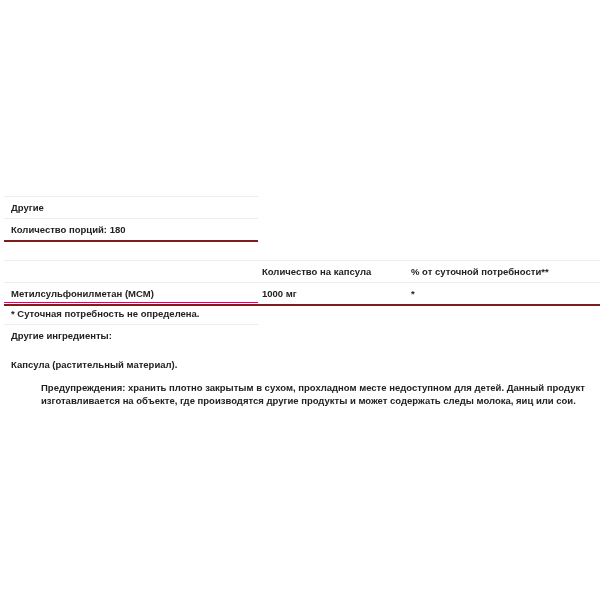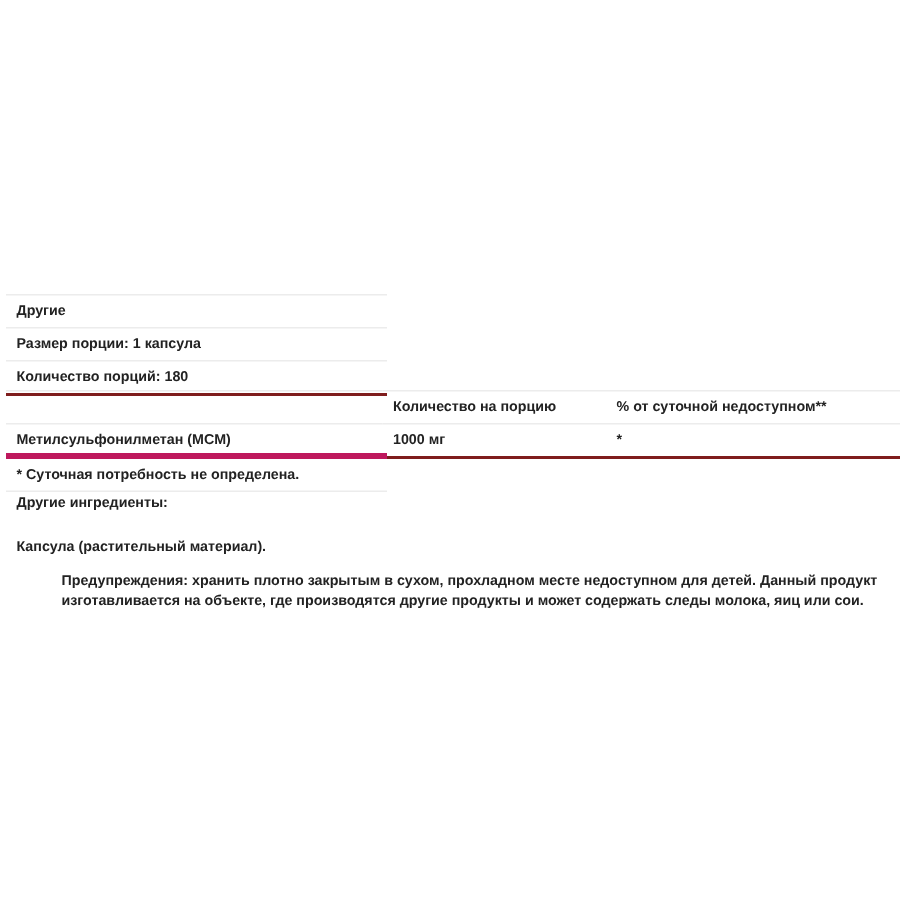--- a/index.html
+++ b/index.html
@@ -9,49 +9,46 @@
     font-size:9.5px; color:#222222; font-weight:bold;
   }
   .tbl { position:absolute; left:4px; border-collapse:collapse; }
   .tbl td { border-top:1px solid #ececec; padding:0 7px; height:21px; vertical-align:middle; white-space:nowrap; }
   .tbl tr:last-child td { border-bottom:2px solid #7f1d1d; }
   #info-table { top:196px; width:254px; }
   #facts-table { top:260px; width:596px; }
   #facts-table td.c1 { width:237px; }
   #facts-table td.c2 { width:135px; }
   #note-table { position:absolute; left:4px; top:302px; width:254px; border-collapse:collapse; }
-  #note-table td { border-top:4px solid #be185d; border-bottom:1px solid #ececec; padding:0 7px; height:21px; white-space:nowrap; }
+  #note-table td { border-top:1px solid #be185d; border-bottom:1px solid #ececec; padding:0 7px; height:21px; white-space:nowrap; }
   .para { position:absolute; left:11px; width:580px; line-height:13px; }
   #other-title { top:329px; }
   #other-text { top:358px; }
   #warning { top:381px;margin-left:30px; }
 </style>
 </head>
 <body>
 
 <table id="info-table" class="tbl">
   <tbody>
       <tr>
         <td>Другие</td>
       </tr>
   <tr>
-        <td>Размер порции: 1 капсула</td>
-      </tr>
-  <tr>
         <td>Количество порций: 180</td>
       </tr>
 </tbody>
   </table>
 
 <table id="facts-table" class="tbl">
   <tbody>
       <tr>
     <td class="c1"></td>
-    <td class="c2">Количество на порцию</td>
-    <td>% от суточной недоступном**</td>
+    <td class="c2">Количество на капсула</td>
+    <td>% от суточной потребности**</td>
   </tr>
   <tr>
     <td class="c1">Метилсульфонилметан (MCM)</td>
     <td class="c2">1000 мг</td>
     <td>*</td>
   </tr>
 </tbody>
   </table>
 
 <table id="note-table">

